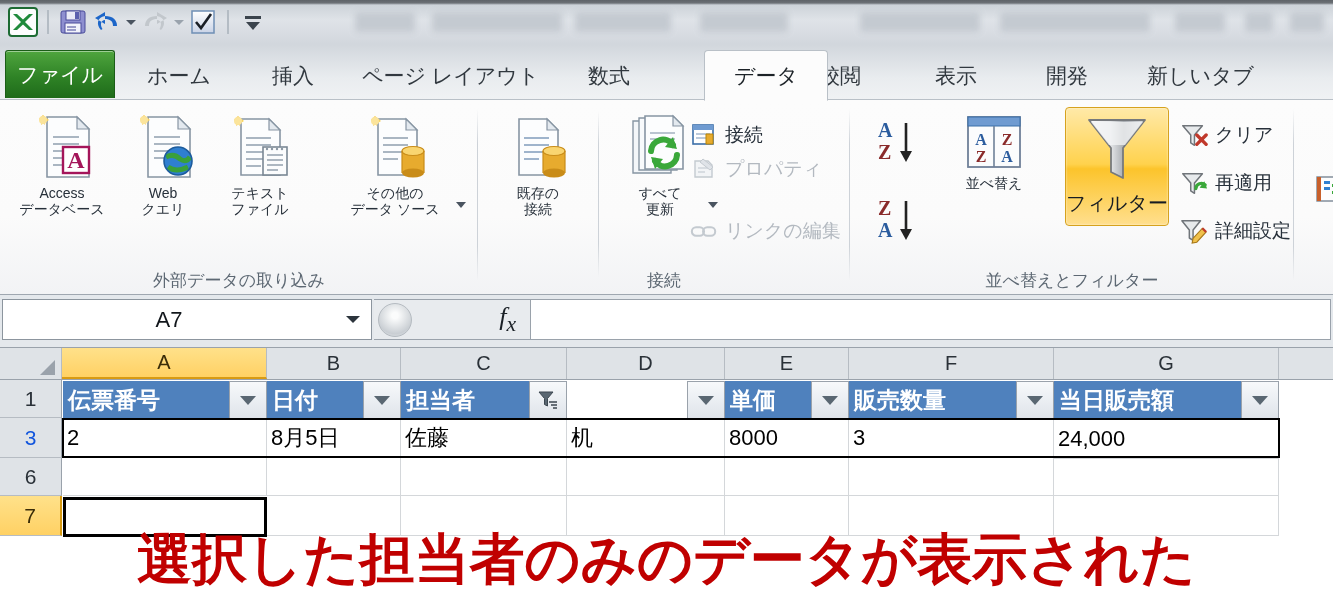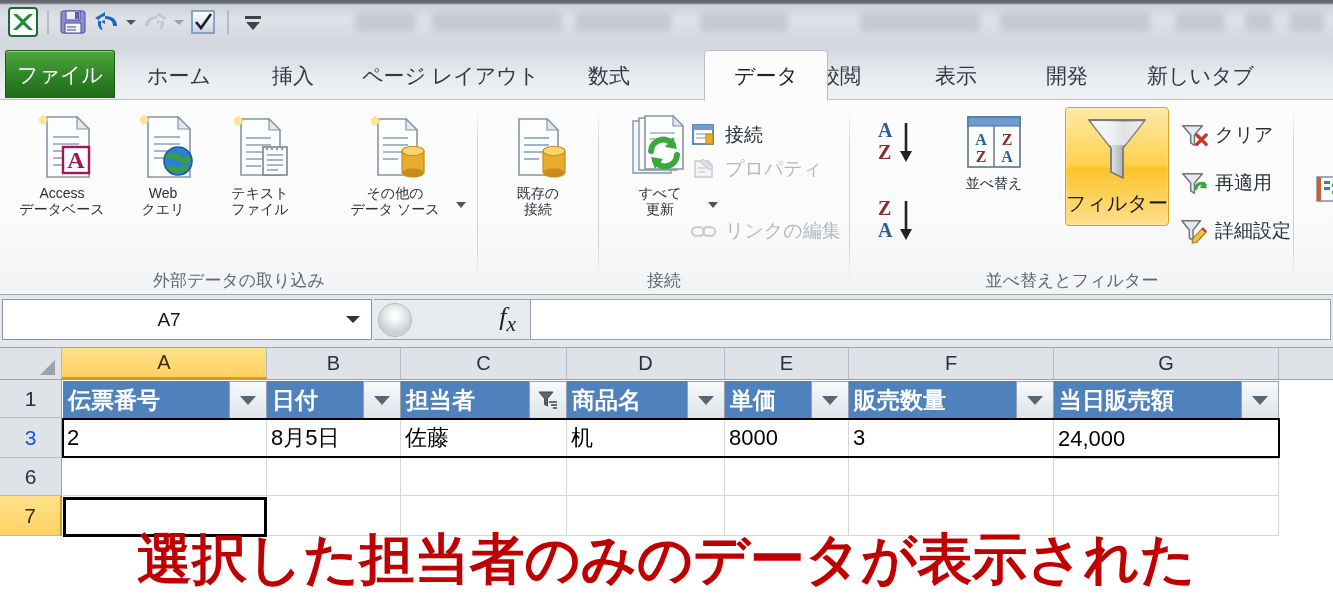--- a/index.html
+++ b/index.html
@@ -73,21 +73,21 @@
     position:absolute; width:104px; top:6px; text-align:center;
     background:linear-gradient(to bottom,#ffe9a8,#ffd24d 48%,#fcc42b 52%,#ffdf8e);
     border:1px solid #d6a21e; border-radius:4px; box-shadow:inset 0 0 2px rgba(255,255,255,.8);
   }
 
   
   .fbar{ position:absolute; left:0; top:295px; width:1333px; height:53px;
          background:#e4e8ec; border-bottom:1px solid #9aa2ab; }
   .namebox{ position:absolute; left:2px; top:4px; width:370px; height:41px;
             background:#fff; border:1px solid #8c959e; display:flex; align-items:center; }
-  .namebox .nbtxt{ flex:1; text-align:center; font-size:19px; color:#11161b; }
+  .namebox .nbtxt{ flex:1; text-align:center; font-size:22px; color:#11161b; }
   .namebox .nbcar{ width:36px; display:flex; align-items:center; justify-content:center; }
   .namebox .nbcar i{ width:0;height:0;border-left:7px solid transparent;border-right:7px solid transparent;border-top:7px solid #2c343c; }
   .fxwrap{ position:absolute; left:374px; top:4px; width:157px; height:41px;
            background:#e8ebee; border:1px solid #9aa2ab; border-left:none;
            display:flex; align-items:center; justify-content:space-between; }
   .fxwrap .knob{ width:34px; height:34px; margin-left:4px; border-radius:50%;
         background:radial-gradient(circle at 50% 36%,#fbfcfc 12%,#c9ced3 70%,#eef0f2 100%);
         border:1px solid #b5bbc1; }
   .fxwrap .fx{ font-family:"Liberation Serif","DejaVu Serif",serif; font-style:italic;
         font-size:26px; color:#1a2026; padding-right:14px; }
@@ -633,21 +633,20 @@
       </div>
 
     <div class="hcell" style="left:401px; top:33px; width:166px;">担当者</div>
     <div class="fdrop" style="left:529px; top:33px;">
       <svg width="22" height="20" viewBox="0 0 22 20">
         <path d="M2 2 L16 2 L10.5 8.5 L10.5 16 L7.5 14.5 L7.5 8.5 Z" fill="#5a6772" stroke="#3c4750" stroke-width="1"></path>
         <path d="M12 12 L20 12 M14 15 L20 15 M16 18 L20 18" stroke="#3c4750" stroke-width="1.6"></path>
       </svg>
     </div>
 
-    <div class="hcell" style="left:567px; top:33px; width:158px;">商品名</div>
     <div class="fdrop" style="left:687px; top:33px;">
         <i></i>
       </div>
 
     <div class="hcell" style="left:725px; top:33px; width:124px;">単価</div>
     <div class="fdrop" style="left:811px; top:33px;">
         <i></i>
       </div>
 
     <div class="hcell" style="left:849px; top:33px; width:205px;">販売数量</div>

